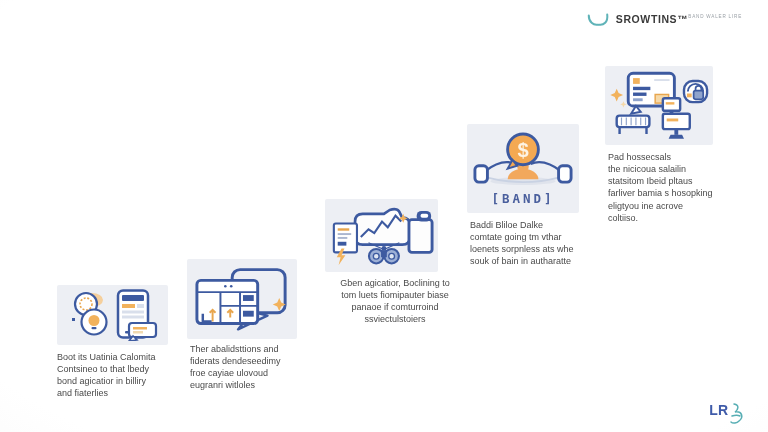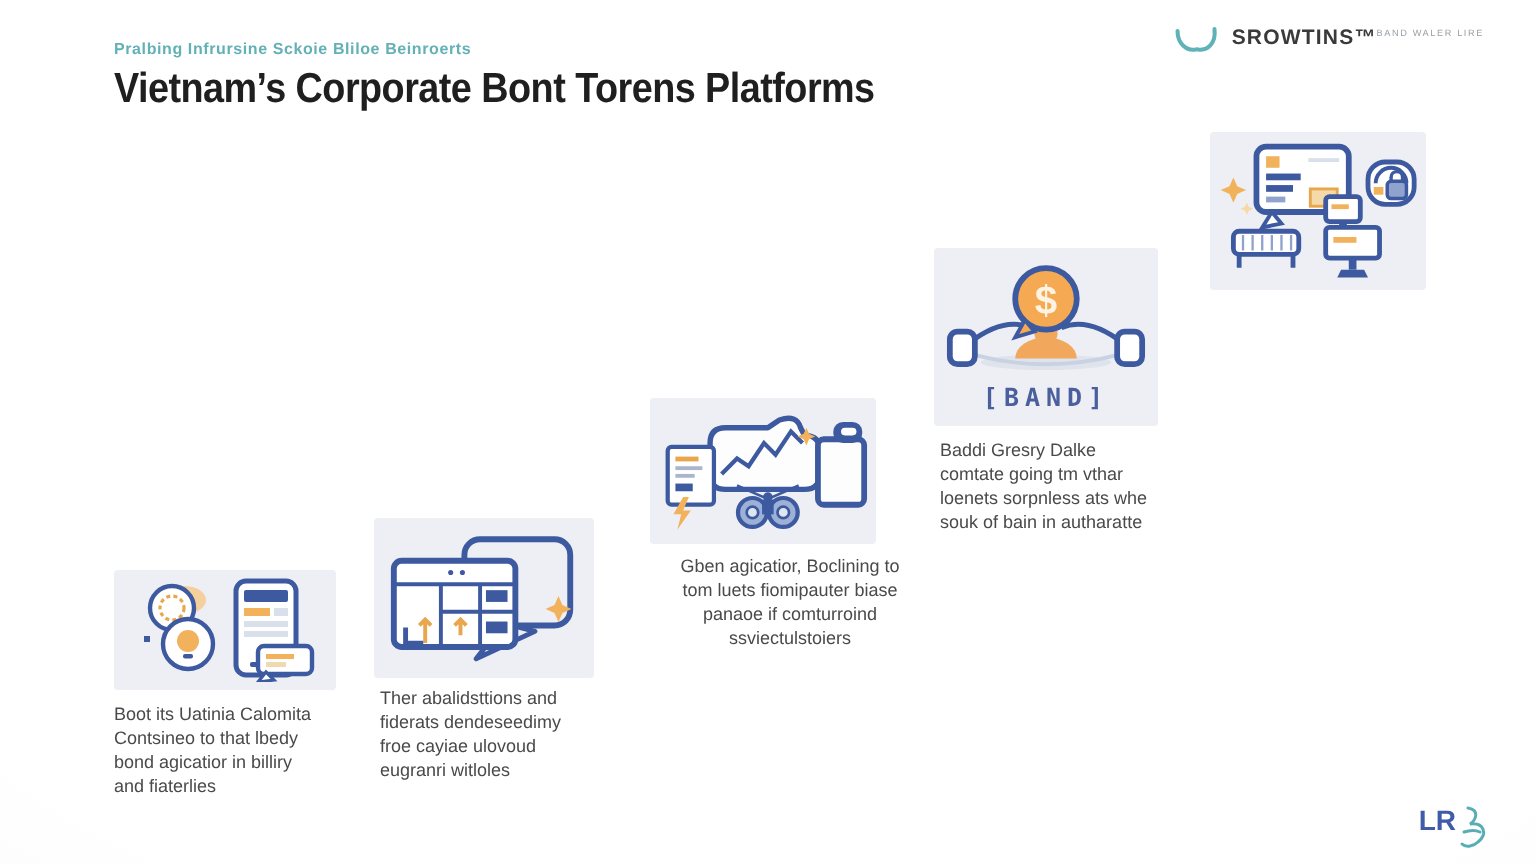--- a/index.html
+++ b/index.html
@@ -37,24 +37,20 @@
   .c5{left:608px;top:151px;width:124px;}
   
   .watermark{position:absolute;right:24px;bottom:6px;display:flex;align-items:flex-start;}
   .watermark span{font-size:14px;font-weight:700;color:#3f5ba9;letter-spacing:0;}
 </style>
 </head>
 <body>
 
 <div class="canvas">
 
-  <div class="header">
-    <div class="eyebrow">Pralbing Infrursine Sckoie Bliloe Beinroerts</div>
-    <h1 class="title">Vietnam’s Corporate Bont Torens Platforms</h1>
-  </div>
 
   <div class="brand">
     <svg width="24" height="16" viewBox="0 0 26 16">
       <path d="M3 2 c0 7 5 11 10 10" stroke="#5fb3b8" stroke-width="2.2" fill="none" stroke-linecap="round"></path>
       <path d="M23 1 c1 8 -4 12 -9 11" stroke="#5fb3b8" stroke-width="2.2" fill="none" stroke-linecap="round"></path>
     </svg>
     <div class="brand-text">
       <div class="brand-name">SROWTINS™</div>
       <div class="brand-tagline">BAND WALER LIRE</div>
     </div>
@@ -147,21 +143,21 @@
       <circle cx="52" cy="37" r="6" fill="#f2a85c"></circle>
       <path d="M36 50 a16 11 0 0 1 32 0 z" fill="#f2a85c"></path>
       <rect x="2" y="36" width="13" height="17" rx="4" fill="#ffffff" stroke="#3d5aa0" stroke-width="3"></rect>
       <rect x="89" y="36" width="13" height="17" rx="4" fill="#ffffff" stroke="#3d5aa0" stroke-width="3"></rect>
       <circle cx="52" cy="19" r="16" fill="#f4a952" stroke="#3d5aa0" stroke-width="3"></circle>
       <path d="M41 30 l-5 9 10 -3 z" fill="#f4a952" stroke="#3d5aa0" stroke-width="2"></path>
       <text x="52" y="27" text-anchor="middle" font-family="Liberation Sans, sans-serif" font-size="21" font-weight="bold" fill="#fdf3e3">$</text>
     </svg>
     <div class="badge">[BAND]</div>
   </div>
-  <p class="caption c4">Baddi Gresry Dalke
+  <p class="caption c4">Baddi Bliloe Dalke
 comtate going tm vthar
 loenets sorpnless ats whe
 souk of bain in autharatte</p>
 
   <div class="tile t5">
     <svg width="100" height="70" viewBox="0 0 104 72">
       <rect x="20" y="2" width="48" height="34" rx="5" fill="#ffffff" stroke="#3d5aa0" stroke-width="3"></rect>
       <path d="M28 36 l-5 8 10 -2 z" fill="#ffffff" stroke="#3d5aa0" stroke-width="2"></path>
       <rect x="25" y="7" width="7" height="6" fill="#f2b25c"></rect>
       <rect x="25" y="16" width="18" height="3.5" fill="#3d5aa0"></rect>
@@ -181,20 +177,26 @@
       <path d="M15 31 l1 2.3 2.3 1 -2.3 1 -1 2.3 -1 -2.3 -2.3 -1 2.3 -1 z" fill="#f6d9a8"></path>
       <rect x="8" y="46" width="34" height="12" rx="3" fill="#ffffff" stroke="#3d5aa0" stroke-width="2.5"></rect>
       <path d="M13 48 v8 M18 48 v8 M23 48 v8 M28 48 v8 M33 48 v8 M38 48 v8" stroke="#8fa3cc" stroke-width="1.2"></path>
       <path d="M11 58 v7 M39 58 v7" stroke="#3d5aa0" stroke-width="2.5"></path>
       <rect x="56" y="44" width="28" height="16" rx="2" fill="#ffffff" stroke="#3d5aa0" stroke-width="2.5"></rect>
       <rect x="60" y="49" width="12" height="3" fill="#f2b25c"></rect>
       <rect x="68" y="60" width="4" height="6" fill="#3d5aa0"></rect>
       <path d="M64 66 h12 l2 4 h-16 z" fill="#3d5aa0"></path>
     </svg>
   </div>
+  <p class="caption c5">Pad hossecsals
+the nicicoua salailin
+statsitom Ibeid pltaus
+farliver bamia s hosopking
+eligtyou ine acrove
+coltiiso.</p>
 
   <div class="watermark">
     <span>LR</span>
     <svg width="16" height="24" viewBox="0 0 16 24">
       <path d="M6 2 c6 1 4 6 1 8 c7 -1 9 5 4 9 c-2 2 -6 3 -8 1 M4 14 c3 -1 6 -1 8 0" stroke="#57aeb4" stroke-width="1.5" fill="none" stroke-linecap="round"></path>
     </svg>
   </div>
 
 </div>
 

